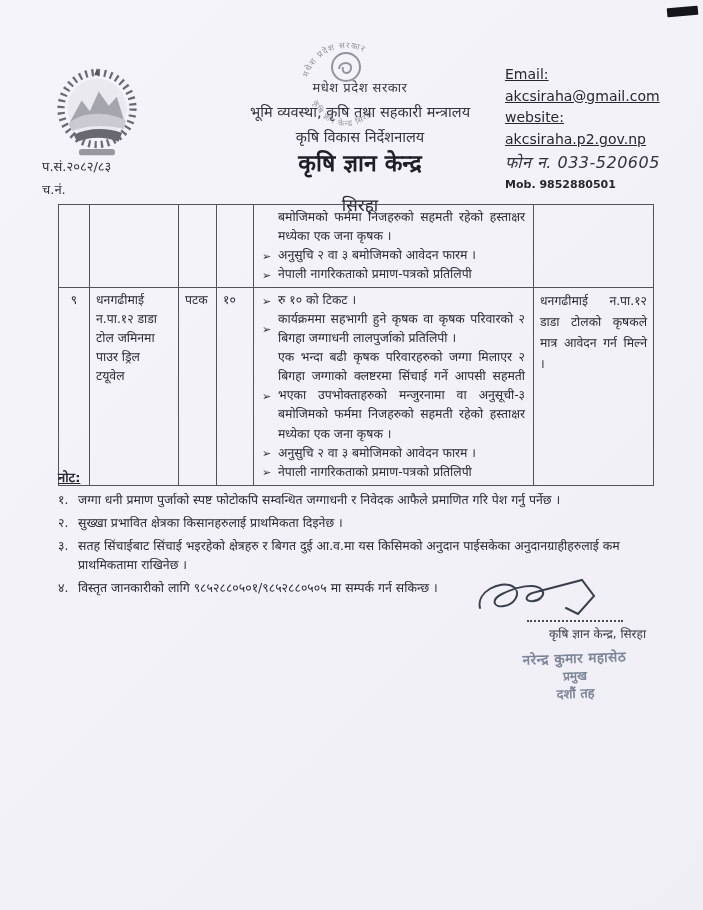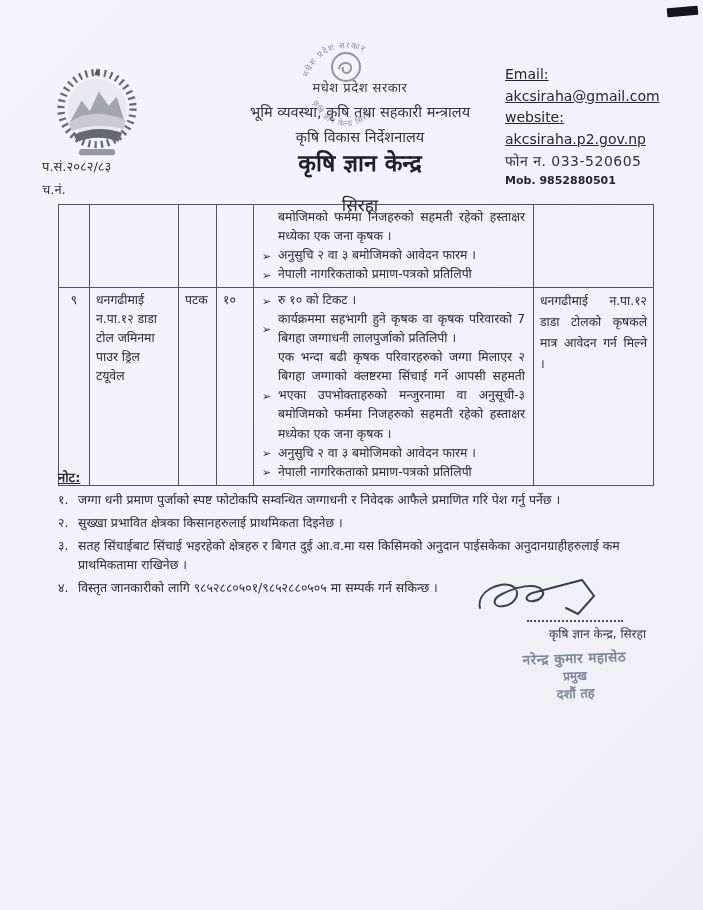--- a/index.html
+++ b/index.html
@@ -21,21 +21,21 @@
   .emblem{position:absolute;left:52px;top:66px;width:90px;height:95px;opacity:.88;}
   .org{position:absolute;left:150px;top:78px;width:420px;text-align:center;}
   .org .gov{font-size:13px;letter-spacing:.5px;color:#3a3a44;margin-bottom:5px;}
   .org .ministry{font-size:14.5px;color:#33333d;margin-bottom:5px;}
   .org .directorate{font-size:14.5px;color:#33333d;}
   .org .office{font-size:23px;font-weight:bold;color:#1f1f28;margin-bottom:15px;}
   .org .district{font-size:17px;color:#2a2a33;}
   .stamp{position:absolute;left:291px;top:28px;width:110px;height:112px;opacity:.72;}
   .contact{position:absolute;left:505px;top:64px;line-height:1.55;}
   .contact .u{font-size:14px;font-weight:normal;text-decoration:underline;color:#26262e;}
-  .contact .p{font-size:14px;color:#33333d;letter-spacing:.5px;}
+  .contact .p{font-size:16px;color:#33333d;letter-spacing:.5px;font-style:italic;}
   .contact .m{font-size:11px;font-weight:bold;color:#26262e;}
   .refs{position:absolute;left:42px;top:156px;font-size:13px;color:#33333d;line-height:1.75;}
 
   
   table.doc-table{
     position:absolute;left:58px;top:204px;width:595px;
     border-collapse:collapse;table-layout:fixed;
     font-size:12.3px;color:#2b2b34;
   }
   .doc-table td{border:1px solid #53535c;vertical-align:top;padding:3px 6px;line-height:1.55;}
@@ -155,21 +155,21 @@
       <td>धनगढीमाई न.पा.१२ डाडा टोल जमिनमा पाउर ड्रिल टयूवेल</td>
       <td>पटक</td>
       <td>१०</td>
       <td class="req">
         <div class="req-line">
           <span class="blt">➢</span>
           <span class="txt">रु १० को टिकट ।</span>
         </div>
         <div class="req-line">
           <span class="blt">➢</span>
-          <span class="txt">कार्यक्रममा सहभागी हुने कृषक वा कृषक परिवारको 7 बिगहा जग्गाधनी लालपुर्जाको प्रतिलिपी ।</span>
+          <span class="txt">कार्यक्रममा सहभागी हुने कृषक वा कृषक परिवारको २ बिगहा जग्गाधनी लालपुर्जाको प्रतिलिपी ।</span>
         </div>
         <div class="req-line">
           <span class="blt">➢</span>
           <span class="txt">एक भन्दा बढी कृषक परिवारहरुको जग्गा मिलाएर २ बिगहा जग्गाको क्लष्टरमा सिंचाई गर्ने आपसी सहमती भएका उपभोक्ताहरुको मन्जुरनामा वा अनुसूची-३ बमोजिमको फर्ममा निजहरुको सहमती रहेको हस्ताक्षर मध्येका एक जना कृषक ।</span>
         </div>
         <div class="req-line">
           <span class="blt">➢</span>
           <span class="txt">अनुसुचि २ वा ३ बमोजिमको आवेदन फारम ।</span>
         </div>
         <div class="req-line">

